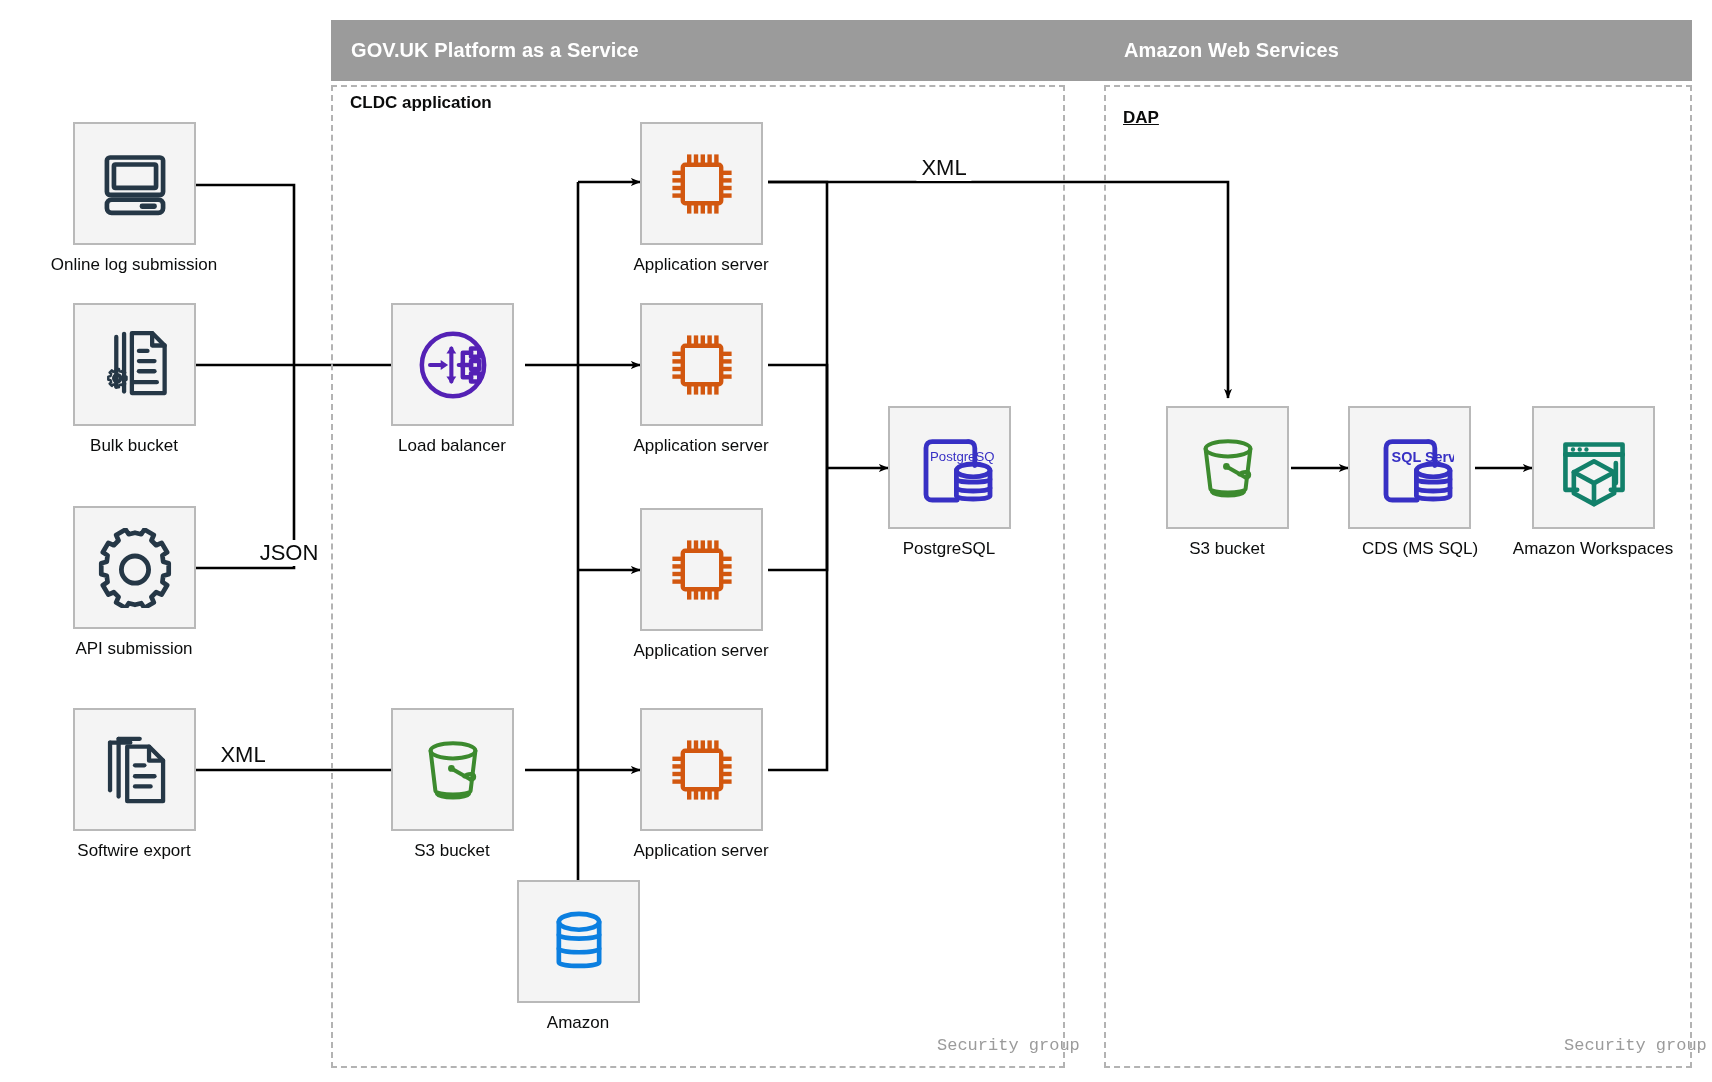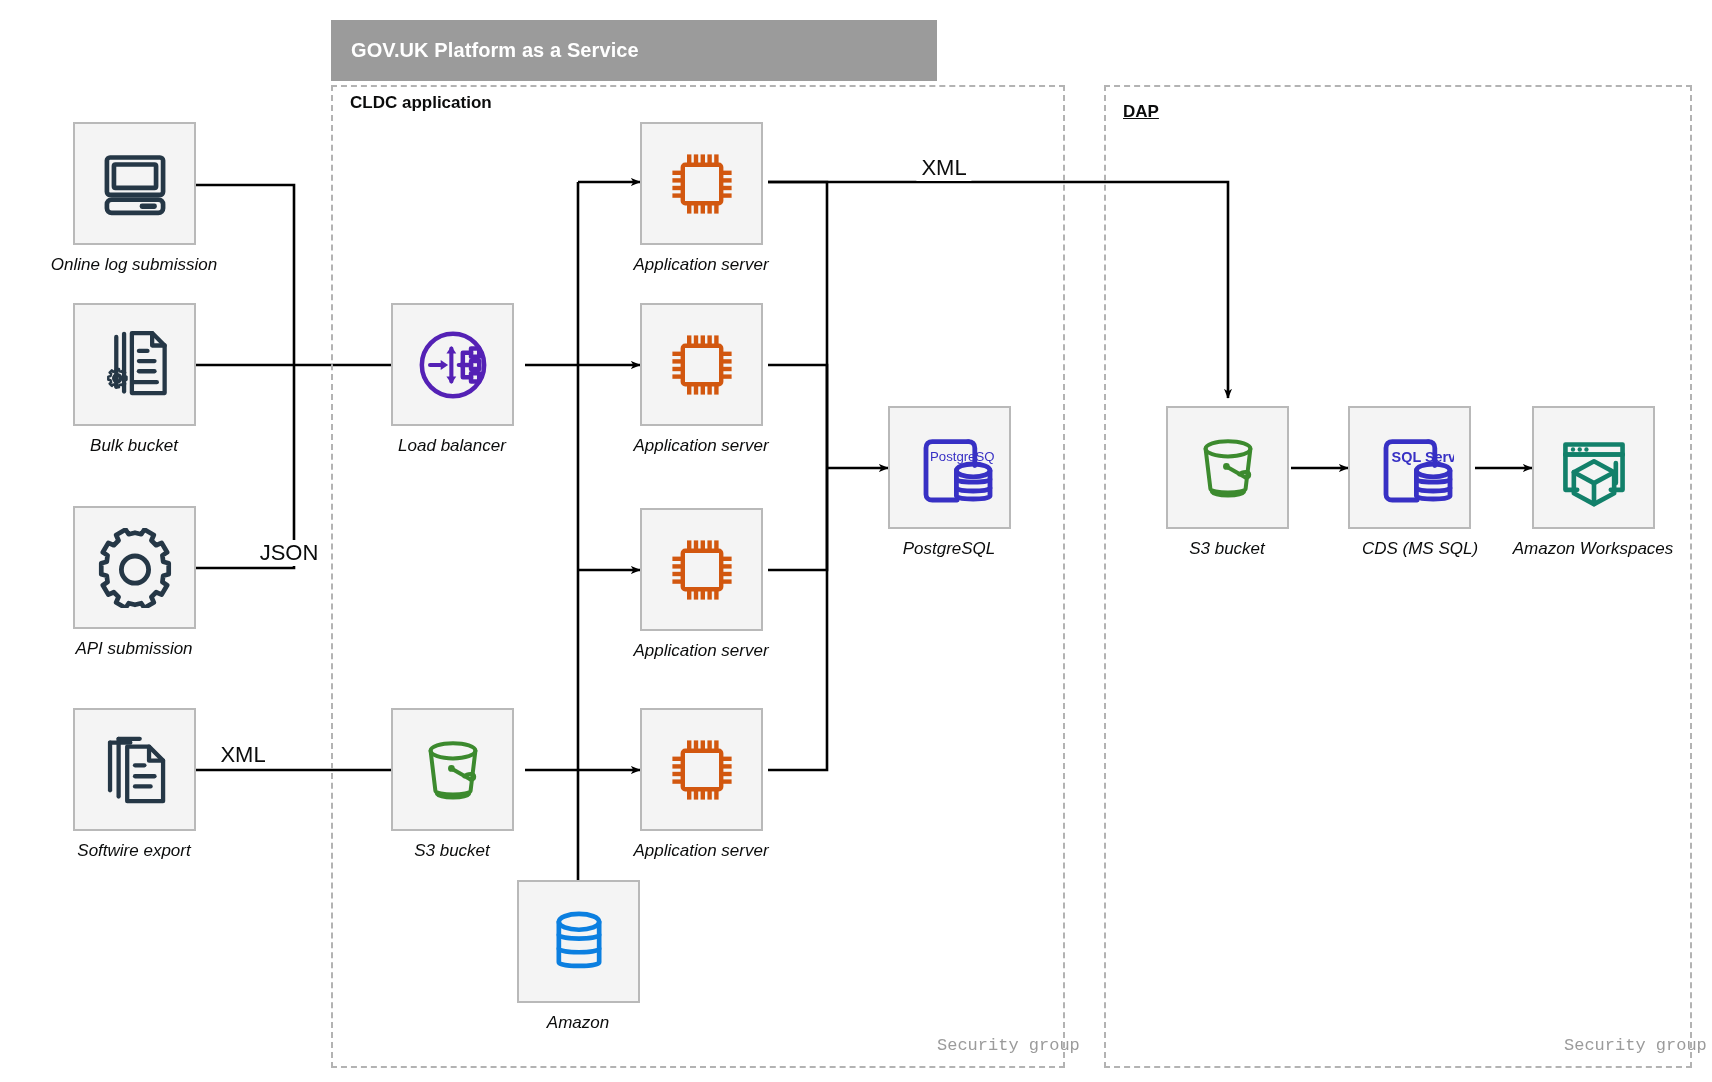--- a/index.html
+++ b/index.html
@@ -62,21 +62,20 @@
     align-items:center;
     justify-content:center;
   }
   .node-label{
     position:absolute;
     font-size:17px;
     color:#0b0c0c;
     text-align:center;
     white-space:nowrap;
     transform:translateX(-50%);
-    font-style:italic;
   }
   
   #wires{
     position:absolute;
     left:0;top:0;
     width:1712px;height:1082px;
     pointer-events:none;
   }
   .edge-label{
     position:absolute;
@@ -132,29 +131,32 @@
 
       <path d="M525,770 L578,770"></path>
 
       <path d="M578,880 L578,770"></path>
 
       <path d="M1291,468 L1348,468" marker-end="url(#arrow)"></path>
       <path d="M1475,468 L1532,468" marker-end="url(#arrow)"></path>
     </g>
   </svg>
 
-  <div class="zone-header" style="left:331px;top:20px;width:606px;height:61px;">
+  <div class="zone-header" style="left:331px;top:20px;width:810px;height:61px;">
     <span>GOV.UK Platform as a Service</span>
+  </div>
+  <div class="zone-header" style="left:1104px;top:20px;width:588px;height:61px;">
+    <span>Amazon Web Services</span>
   </div>
 
   <div class="sec-box" style="left:331px;top:85px;width:734px;height:983px;"></div>
   <div class="sec-box" style="left:1104px;top:85px;width:588px;height:983px;"></div>
 
   <div class="group-title" style="left:350px;top:93px;">CLDC application</div>
-  <div class="group-title" style="left:1123px;top:102px;text-decoration:underline;">DAP</div>
+  <div class="group-title" style="left:1123px;top:108px;text-decoration:underline;">DAP</div>
 
   <div class="sec-label" style="left:937px;top:1036px;">Security group</div>
   <div class="sec-label" style="left:1564px;top:1036px;">Security group</div>
 
   <div class="node">
     <div class="tile" style="left:73px;top:122px;width:123px;height:123px;">
       <span>
         <svg class="icon" width="78" height="78" viewBox="0 0 100 100" fill="none" stroke="#253746" stroke-width="6" stroke-linejoin="round" stroke-linecap="round">
           <rect x="14" y="16" width="72" height="48" rx="4"></rect>
           <rect x="23" y="25" width="54" height="30" rx="2"></rect>

